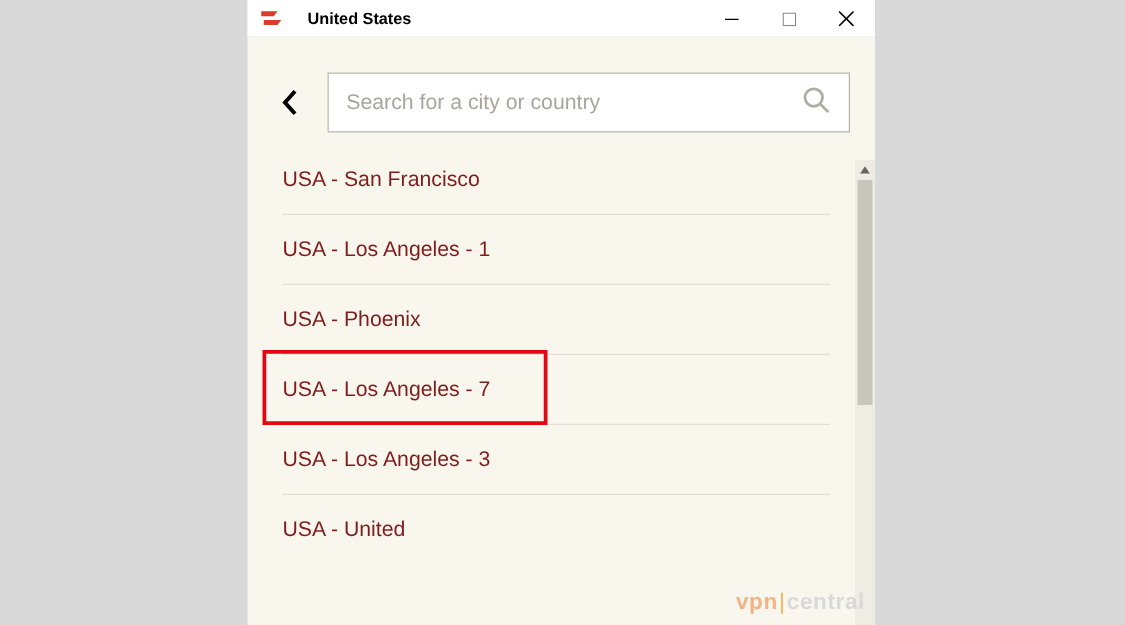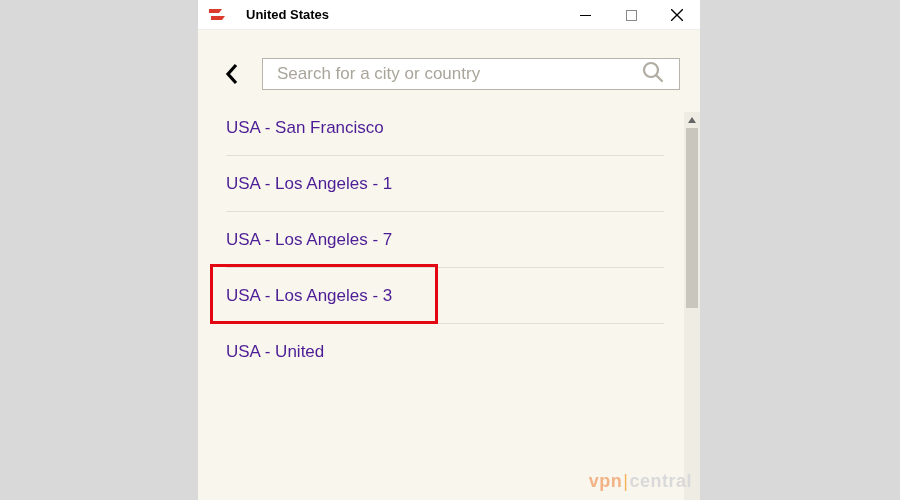--- a/index.html
+++ b/index.html
@@ -64,21 +64,21 @@
       width: 28px;
       height: 28px;
       display: flex;
       align-items: center;
       justify-content: center;
       color: #000;
       flex-shrink: 0;
     }
     .search-box {
       flex: 1;
-      height: 32px;
+      height: 48px;
       border: 1px solid #b8b4a9;
       background: #fff;
       display: flex;
       align-items: center;
       padding: 0 14px;
     }
     .search-input {
       flex: 1;
       border: none;
       outline: none;
@@ -129,21 +129,21 @@
       top: 16px;
       right: 2px;
       width: 12px;
       height: 180px;
       background: #c9c6bd;
     }
     .location-item {
       padding: 18px 0 17px 0;
       border-bottom: 1px solid #e3dfd4;
       font-size: 17px;
-      color: #4c1d95;
+      color: #7f1d1d;
       position: relative;
     }
     .location-item:first-child { padding-top: 6px; }
     .location-item:last-child { border-bottom: none; }
     .highlight-box {
       position: absolute;
       border: 3px solid #e30613;
       pointer-events: none;
     }
     .watermark {
@@ -209,20 +209,21 @@
             <line x1="15.5" y1="15.5" x2="21" y2="21" stroke="currentColor" stroke-width="2.2" stroke-linecap="round"></line>
           </svg>
       </span>
     </div>
   </div>
 
   <div class="list-wrap">
     <div class="list" id="location-list">
         <div class="location-item">USA - San Francisco</div>
         <div class="location-item">USA - Los Angeles - 1</div>
+        <div class="location-item">USA - Phoenix</div>
         <div class="location-item">USA - Los Angeles - 7</div>
         <div class="location-item">USA - Los Angeles - 3</div>
         <div class="location-item">USA - United</div>
       </div>
     <div class="scrollbar-track">
       <div class="scrollbar-arrow-up">
         <svg width="8" height="6" viewBox="0 0 8 6">
             <polygon points="4,0 8,6 0,6" fill="#666"></polygon>
           </svg>
       </div>

